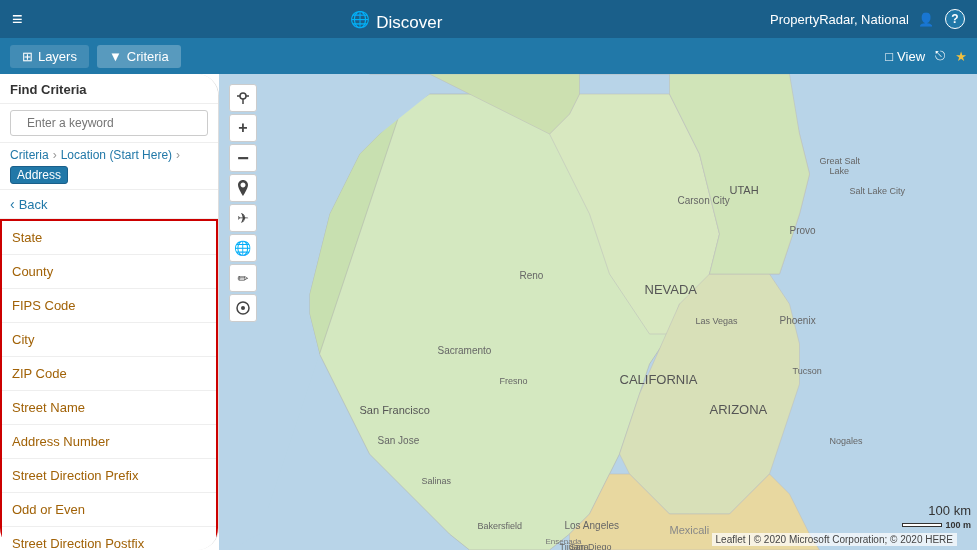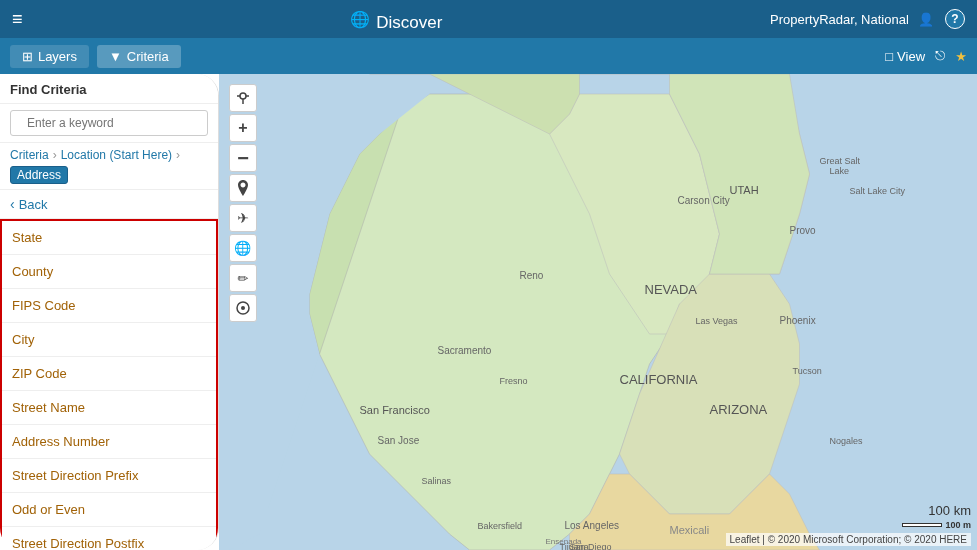--- a/index.html
+++ b/index.html
@@ -156,21 +156,21 @@
       justify-content: center;
       cursor: pointer;
       font-size: 14px;
       color: #444;
     }
 
     
     .map-attribution {
       position: absolute;
       bottom: 4px;
-      right: 6px;
+      right: 20px;
       font-size: 10px;
       color: #444;
       background: rgba(255,255,255,0.7);
       padding: 1px 4px;
     }
     .map-scale {
       position: absolute;
       bottom: 20px;
       right: 6px;
       font-size: 10px;

